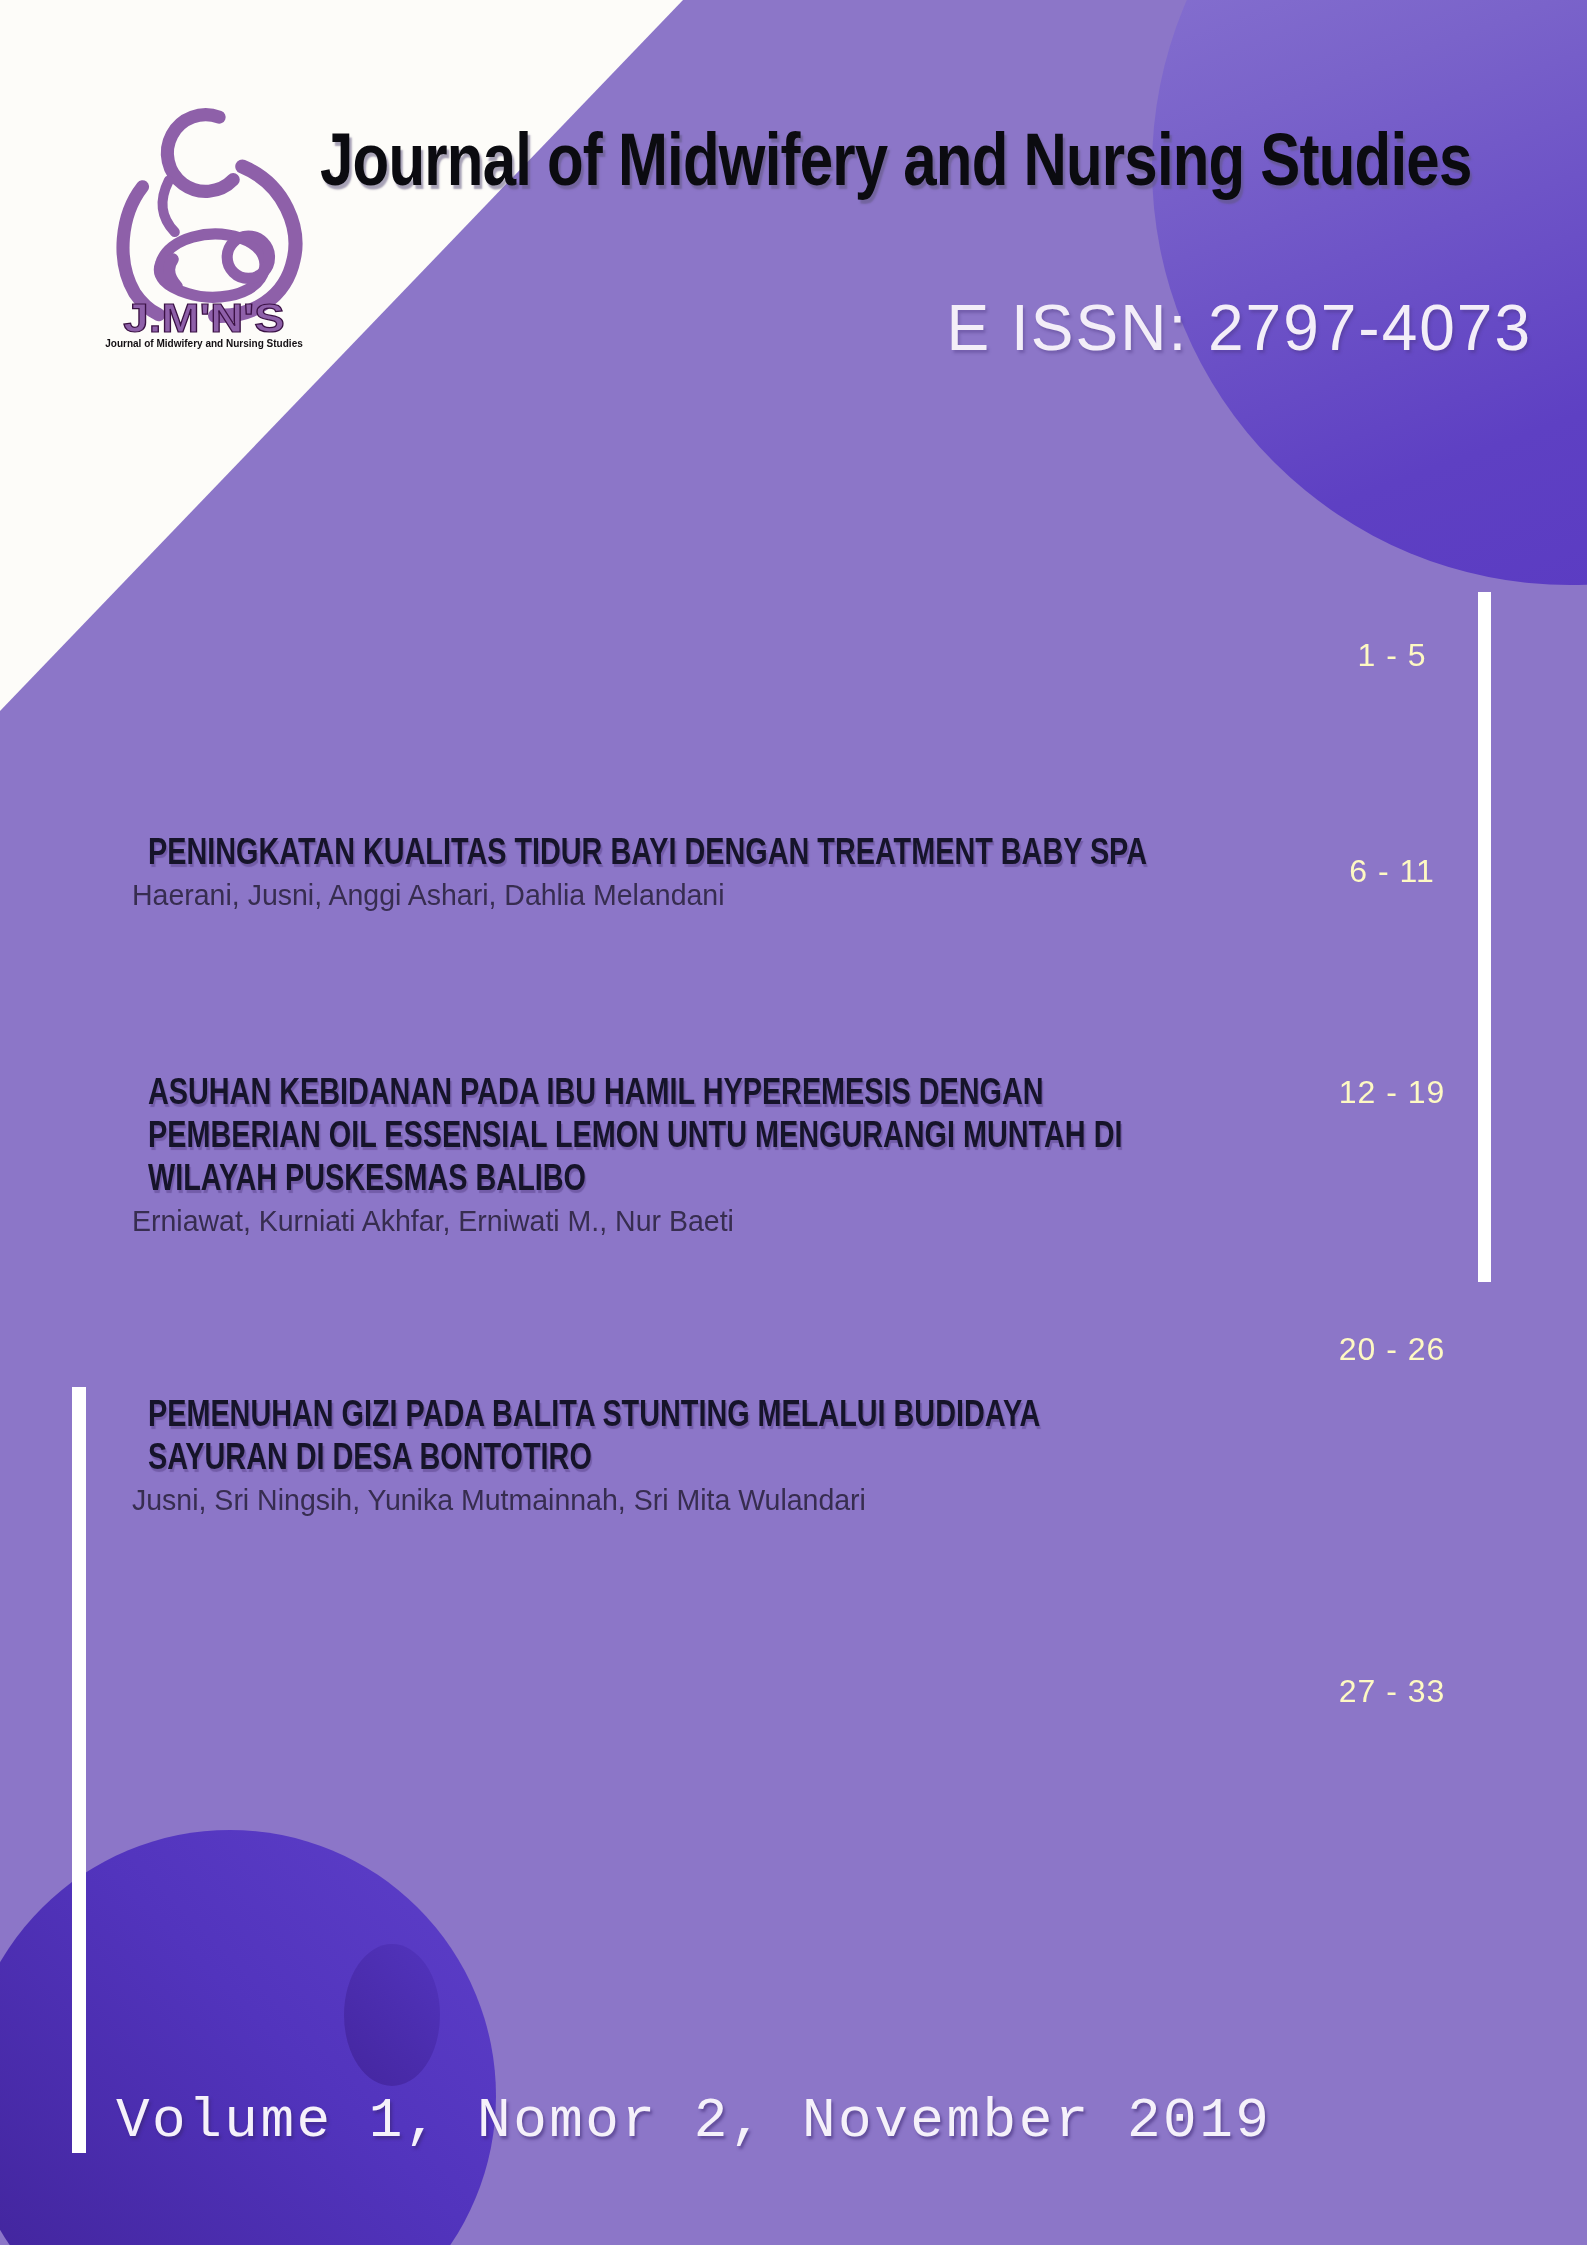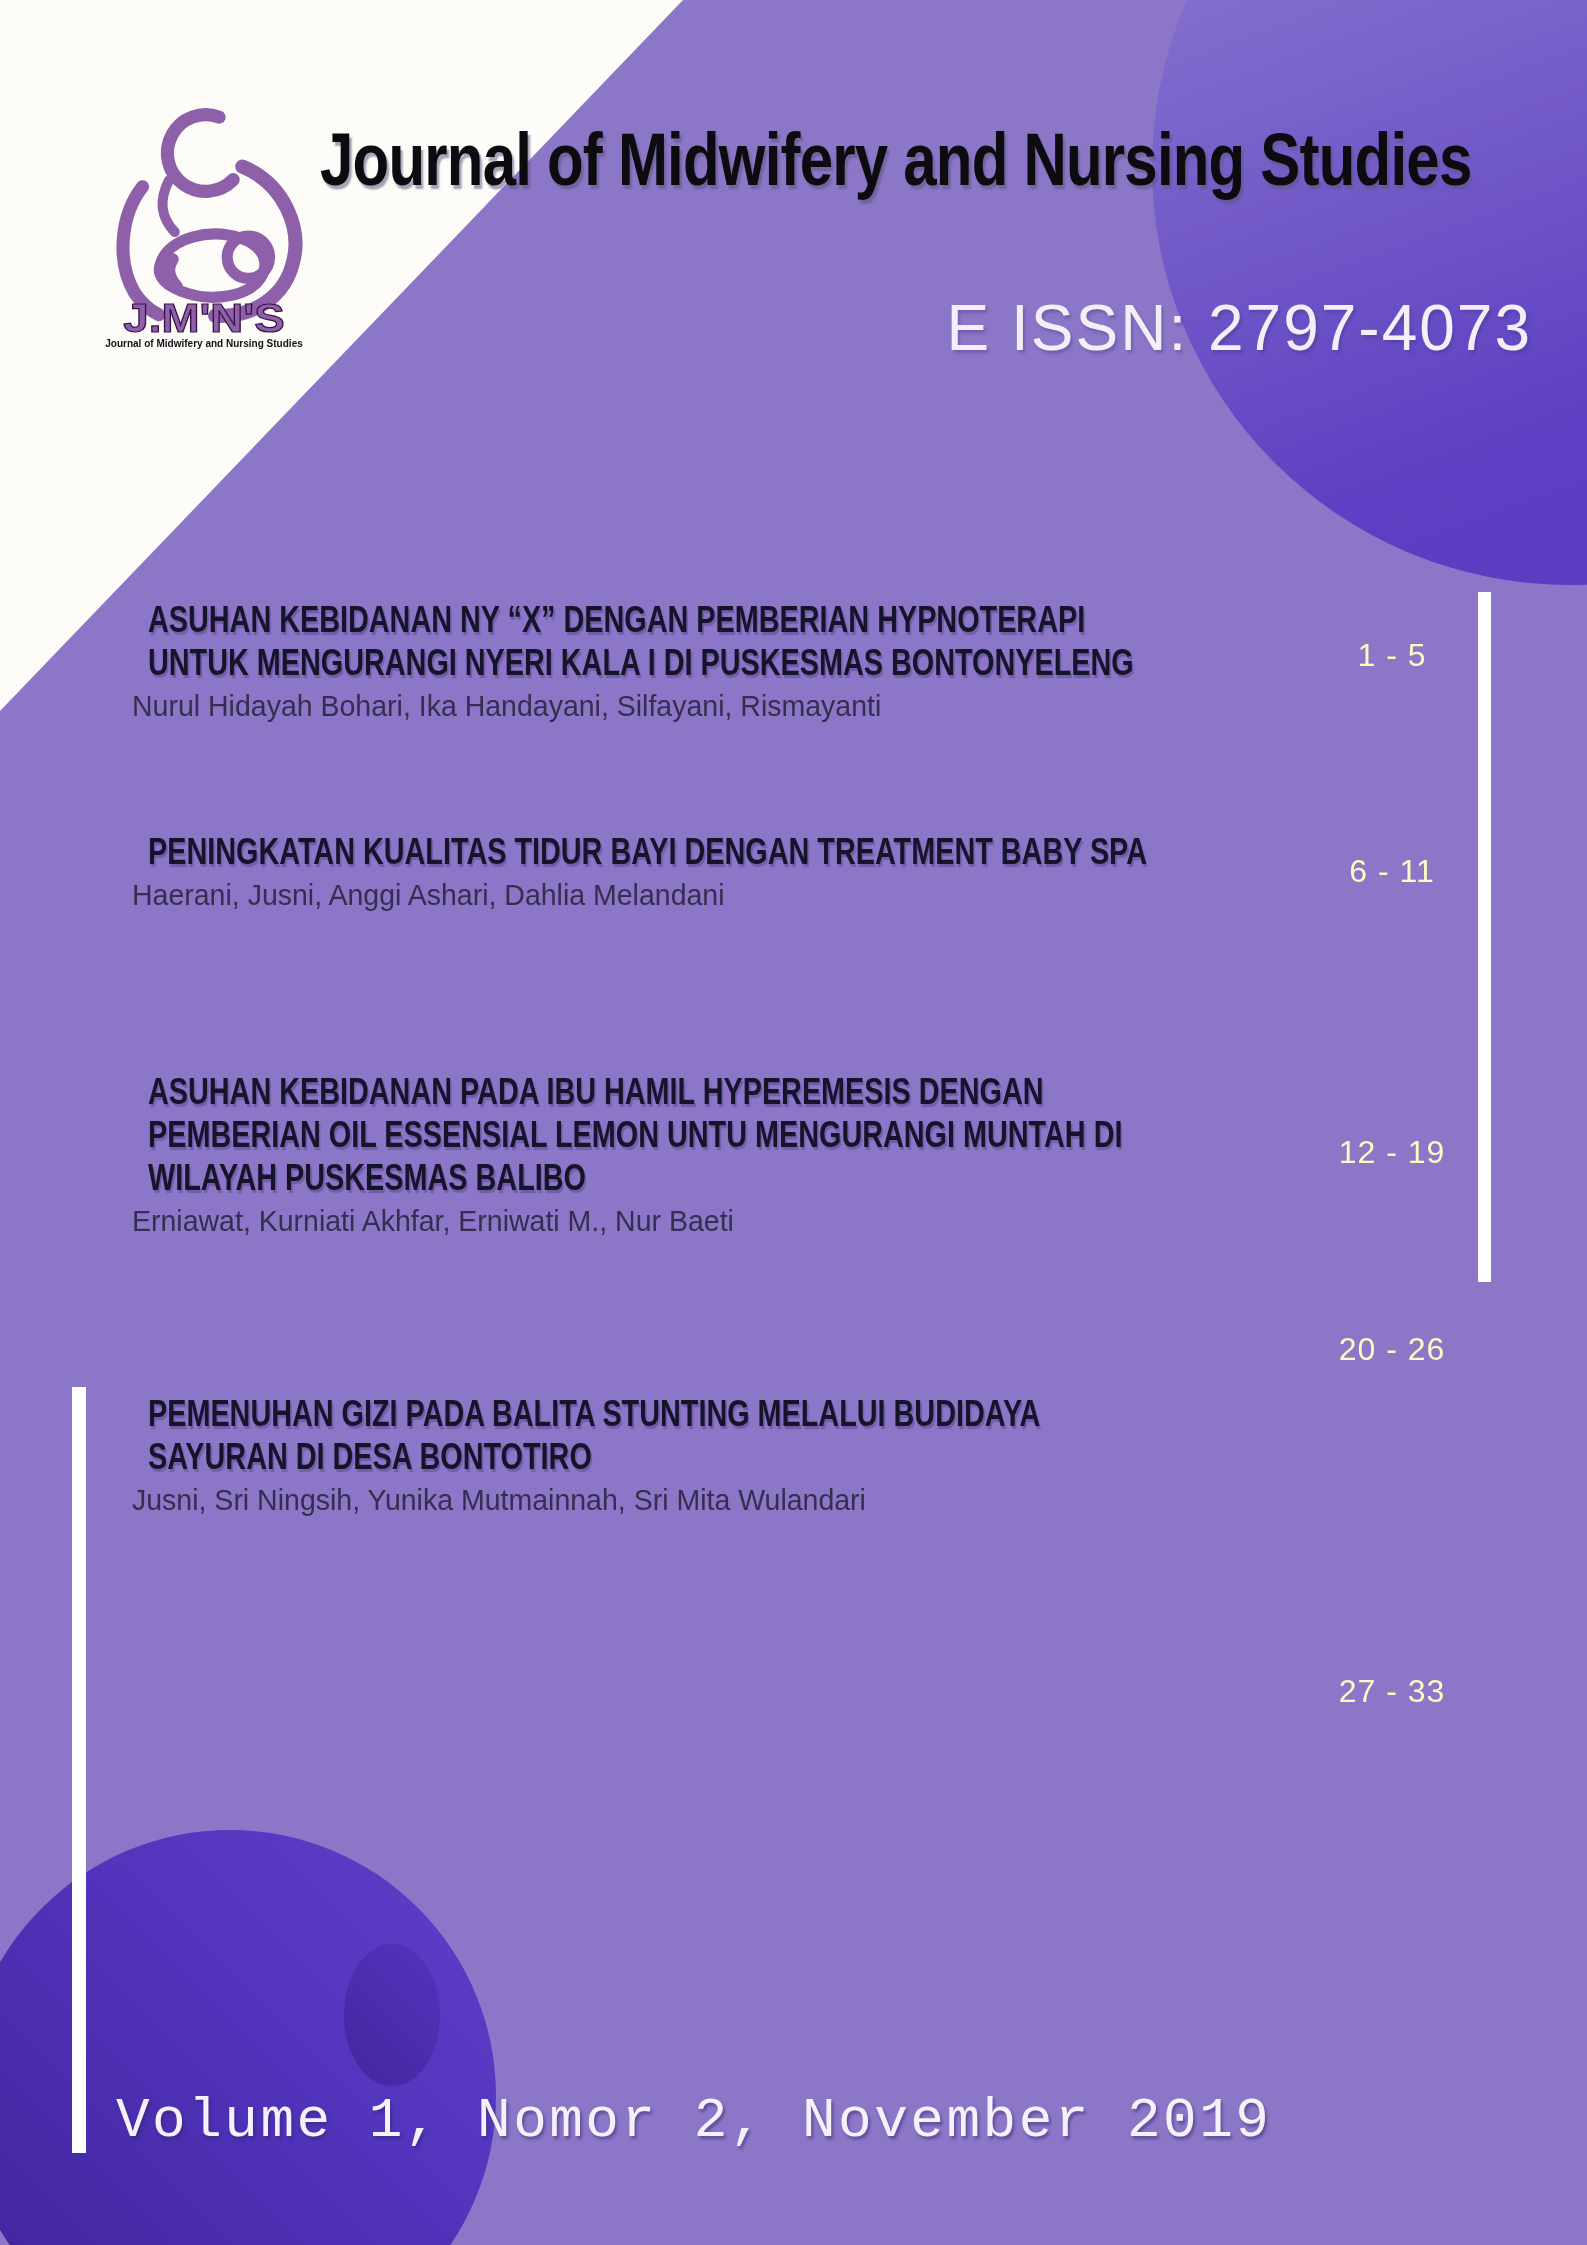--- a/index.html
+++ b/index.html
@@ -60,21 +60,21 @@
     text-shadow:2px 3px 1px rgba(84,62,130,0.45);
   }
   .toc-authors {
     font-size:30px; color:#372d50; white-space:nowrap;
     transform:scaleX(0.95); transform-origin:left center;
   }
   .toc-pages {
     position:absolute; left:1312px; width:160px; text-align:center;
     font-size:32px; color:#fef9c3; letter-spacing:1px; white-space:nowrap;
   }
-  .p1 { top:637px; } .p2 { top:853px; } .p3 { top:1134px; }
+  .p1 { top:637px; } .p2 { top:853px; } .p3 { top:1074px; }
   .p4 { top:1331px; } .p5 { top:1673px; }
 
   .edition {
     position:absolute; left:116px; top:2089px;
     font-size:56px; color:#f5f1fa; letter-spacing:2.5px; white-space:nowrap;
     text-shadow:2px 3px 3px rgba(55,35,110,0.5);
     font-family:Liberation Mono, monospace;
   }
 </style>
 </head>
@@ -109,25 +109,20 @@
       <text x="105" y="245" text-anchor="middle" font-family="Liberation Sans, sans-serif" font-size="11" font-weight="bold" fill="#141014" textLength="196" lengthAdjust="spacingAndGlyphs">Journal of Midwifery and Nursing Studies</text>
     </svg>
   </div>
 
   <h1 class="journal-title">Journal of Midwifery and Nursing Studies</h1>
   <div class="issn e-issn">E ISSN: 2797-4073</div>
 
   <div class="bar bar-right"></div>
   <div class="bar bar-left"></div>
 
-  <article class="toc-entry" style="top:598px">
-    <div class="toc-title-line">ASUHAN KEBIDANAN NY “X” DENGAN PEMBERIAN HYPNOTERAPI</div>
-    <div class="toc-title-line">UNTUK MENGURANGI NYERI KALA I DI PUSKESMAS BONTONYELENG</div>
-    <div class="toc-authors">Nurul Hidayah Bohari, Ika Handayani, Silfayani, Rismayanti</div>
-  </article>
   <div class="toc-pages p1">1 - 5</div>
 
   <article class="toc-entry" style="top:830px">
     <div class="toc-title-line">PENINGKATAN KUALITAS TIDUR BAYI DENGAN TREATMENT BABY SPA</div>
     <div class="toc-authors">Haerani, Jusni, Anggi Ashari, Dahlia Melandani</div>
   </article>
   <div class="toc-pages p2">6 - 11</div>
 
   <article class="toc-entry" style="top:1070px">
     <div class="toc-title-line">ASUHAN KEBIDANAN PADA IBU HAMIL HYPEREMESIS DENGAN</div>

